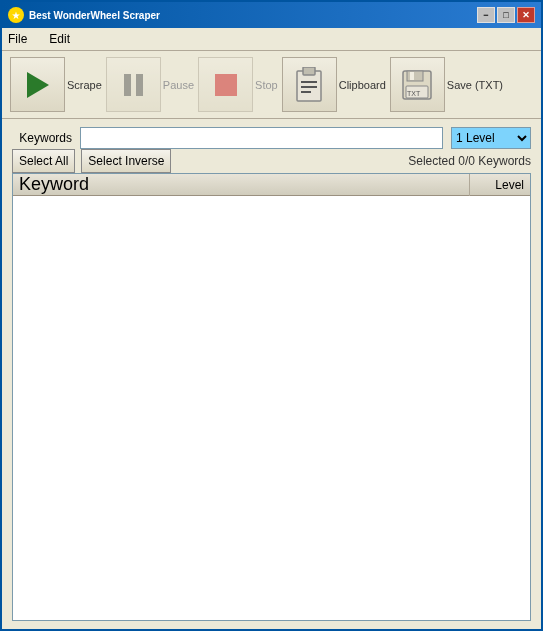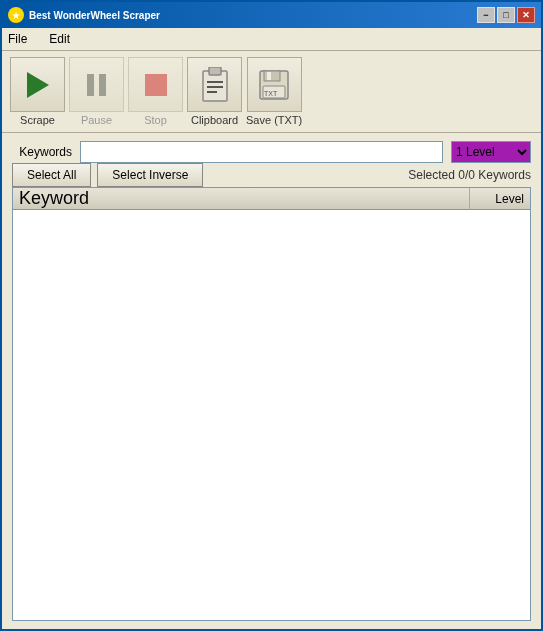--- a/index.html
+++ b/index.html
@@ -80,21 +80,21 @@
       background: #ece9d8;
       border-bottom: 1px solid #b0a898;
       padding: 6px 8px;
       display: flex;
       gap: 4px;
       align-items: flex-end;
       flex-shrink: 0;
     }
     .toolbar-btn {
       display: flex;
-      flex-direction: column;
+      flex-direction: row;
       align-items: center;
       gap: 2px;
       background: none;
       border: none;
       cursor: pointer;
       padding: 0;
     }
     .toolbar-btn .icon-box {
       width: 55px;
       height: 55px;
@@ -161,31 +161,31 @@
       height: 22px;
       border: 1px solid #7b9aac;
       background: white;
       padding: 1px 4px;
       font-size: 12px;
     }
     .level-select {
       width: 80px;
       height: 22px;
       border: 1px solid #7b9aac;
-      background: #a21caf;
+      background: #7dd3fc;
       font-size: 12px;
     }
     .select-row {
       display: flex;
       align-items: center;
       gap: 6px;
     }
     .select-btn {
       height: 24px;
-      padding: 0 14px;
+      padding: 0 6px;
       border: 1px solid #888;
       background: linear-gradient(to bottom, #f5f3ec, #ddd8c4);
       cursor: pointer;
       font-size: 12px;
     }
     .selected-info {
       margin-left: auto;
       font-size: 12px;
       color: #333;
     }

